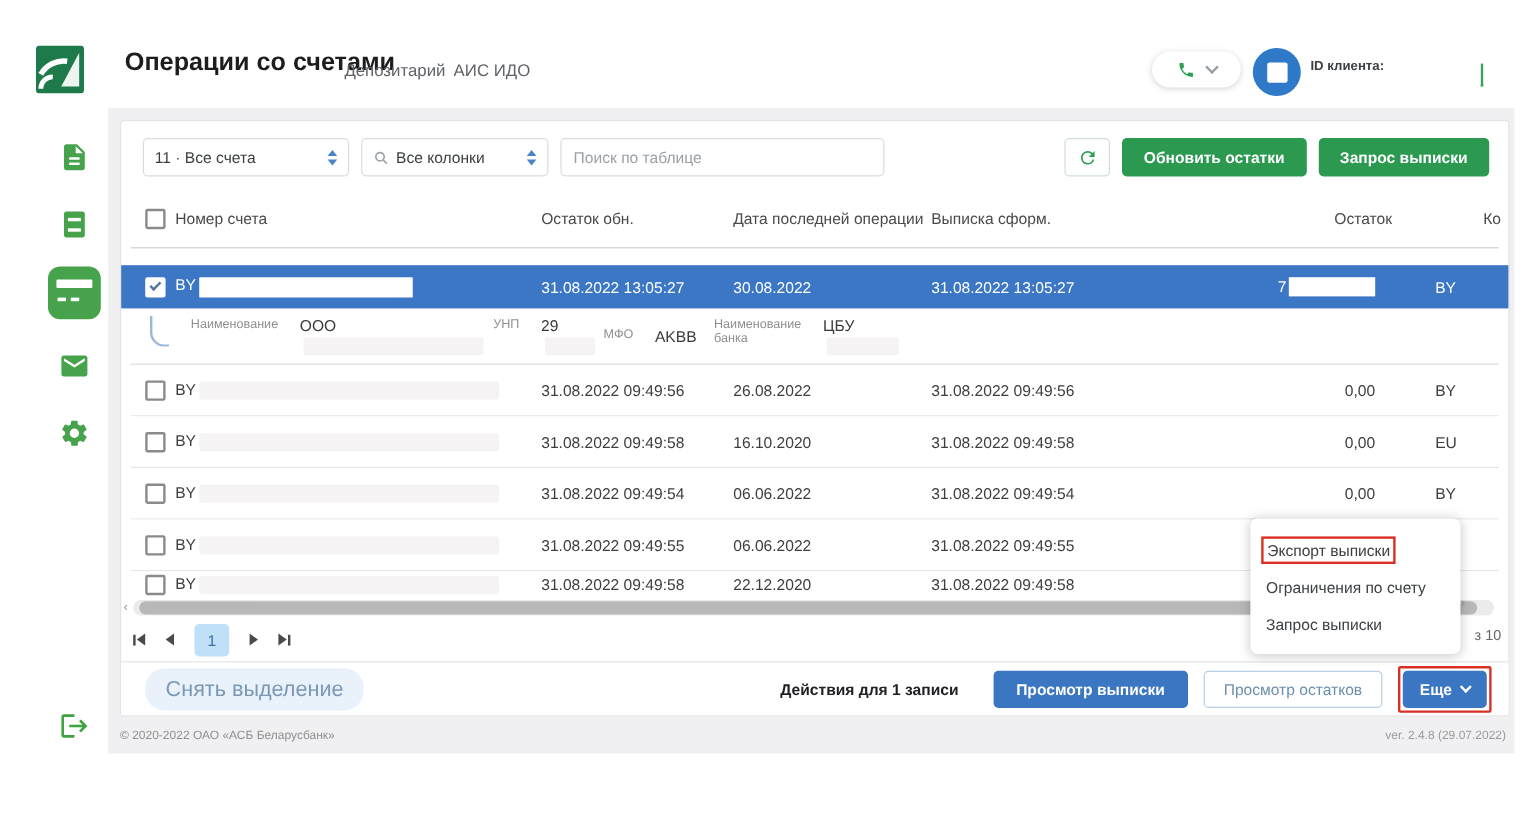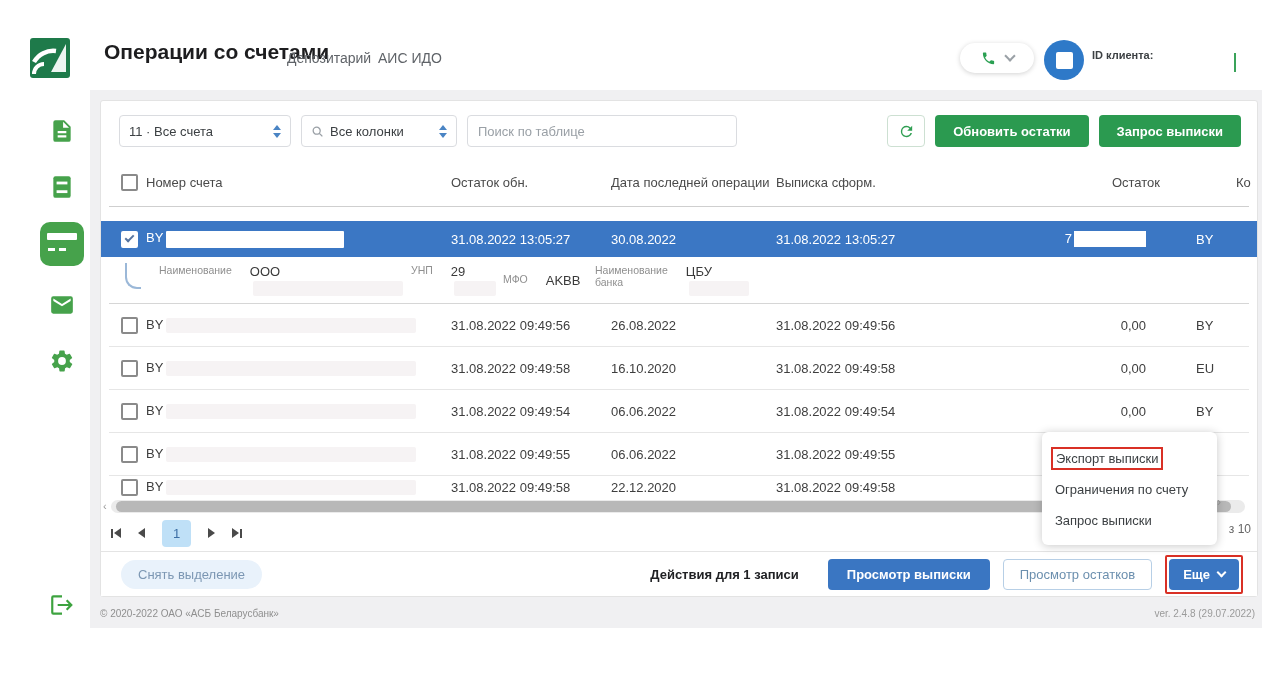--- a/index.html
+++ b/index.html
@@ -112,21 +112,21 @@
     border-right:7px solid #4a4a4a; }
   .pg-tr { width:0; height:0; border-top:5px solid transparent; border-bottom:5px solid transparent;
     border-left:7px solid #4a4a4a; }
   .pg-page { width:29px; height:27px; background:#bfe0f7; border-radius:4px; color:#3c6ea5; font-size:13px;
     display:flex; align-items:center; justify-content:center; cursor:pointer; }
   .records { position:absolute; right:6px; top:421px; font-size:12px; color:#666; }
 
   
   .actionbar { position:absolute; left:0; right:0; bottom:0; height:45px; border-top:1px solid #e4e4e4;
     display:flex; align-items:center; padding:0 14px; background:#fff; }
-  .clear-pill { margin-left:6px; padding:7px 17px; background:#e9f2fb; border-radius:16px; font-size:13px;
+  .clear-pill { margin-left:6px; padding:7px 17px; background:#e9f2fb; border-radius:16px; font-size:18px;
     color:#7c97b3; cursor:pointer; }
   .ab-right { margin-left:auto; display:flex; align-items:center; gap:13px; }
   .sel-info { font-size:13px; font-weight:bold; color:#202124; margin-right:16px; }
   .btn-blue { height:31px; padding:0 19px; background:#3a76c2; color:#fff; border:none; border-radius:4px;
     font-size:13px; font-weight:bold; font-family:inherit; cursor:pointer; }
   .btn-outline { height:31px; padding:0 16px; background:#fff; color:#6b8fae; border:1px solid #b7cfe6;
     border-radius:4px; font-size:13px; font-family:inherit; cursor:pointer; }
   .annot { border:2px solid #d93025; border-radius:2px; padding:2px; display:inline-flex; }
   .btn-more { display:flex; align-items:center; gap:8px; padding:0 14px; }
   .chev-white { width:7px; height:7px; border-right:2px solid #fff; border-bottom:2px solid #fff;

